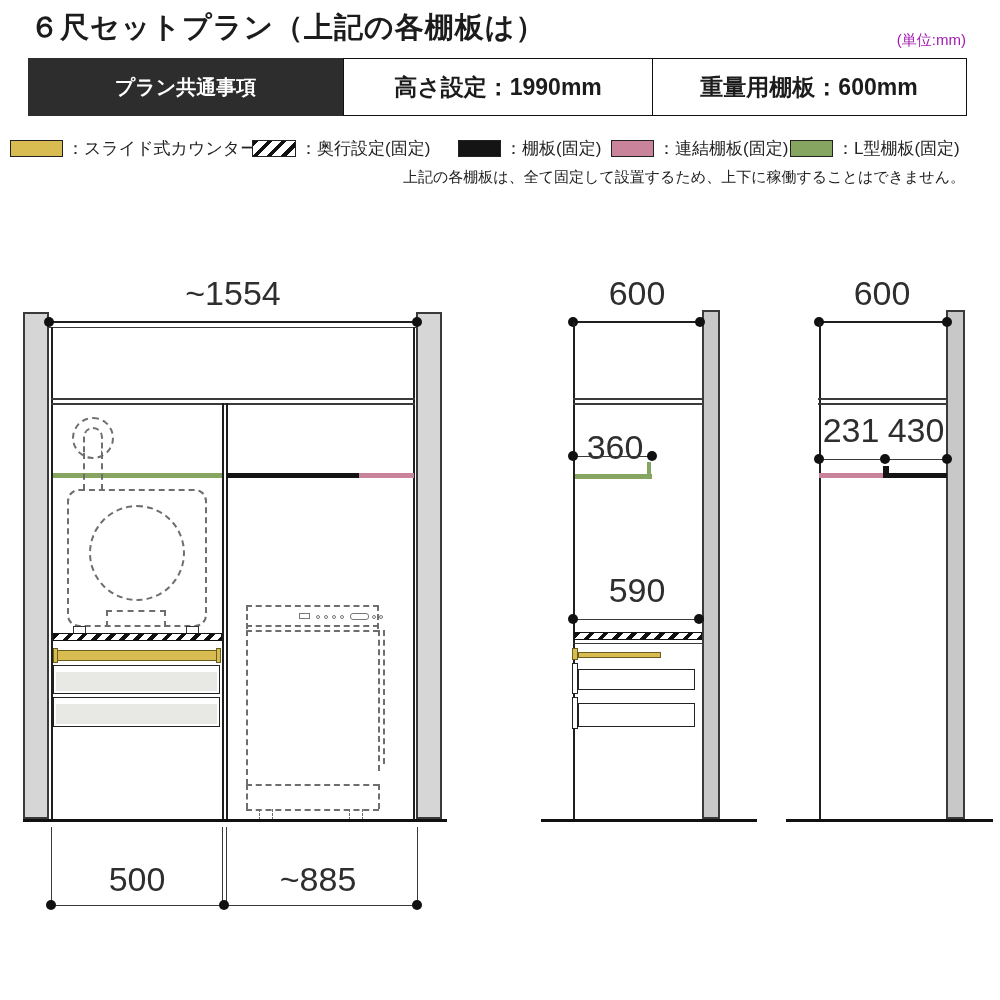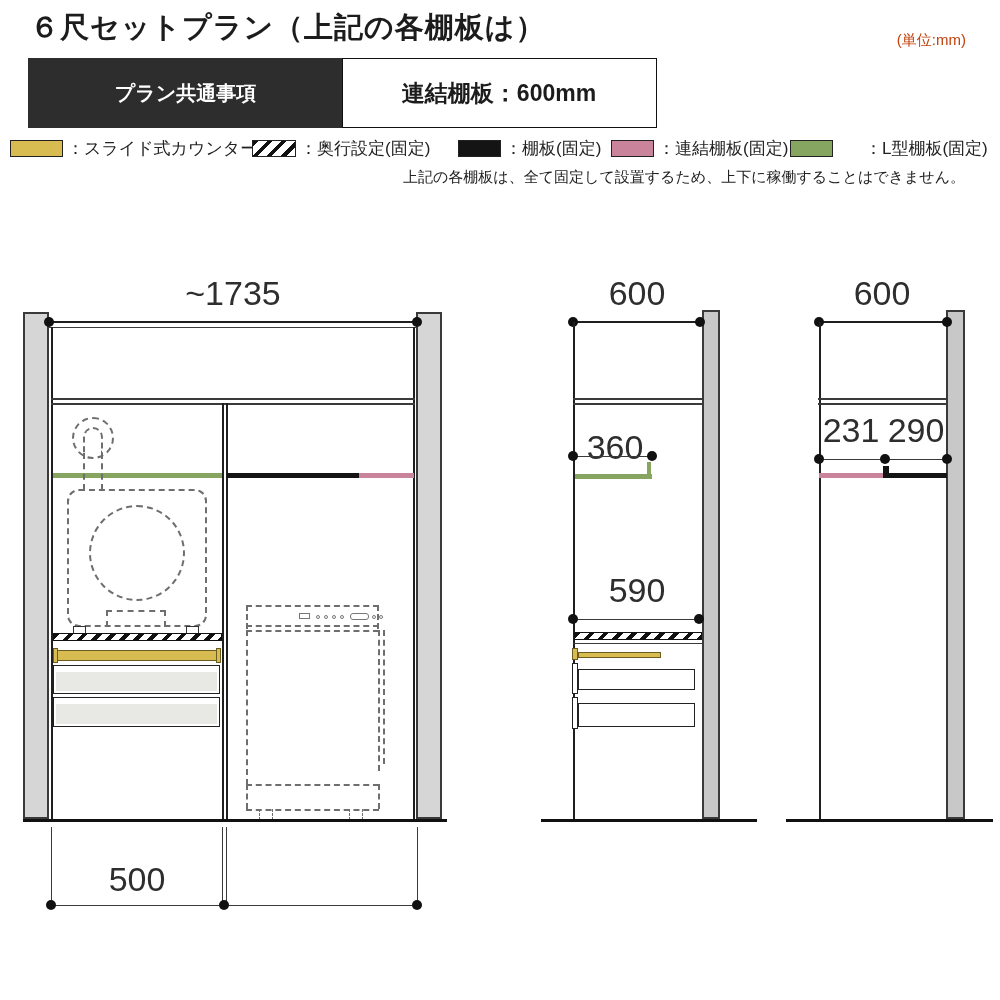--- a/index.html
+++ b/index.html
@@ -29,56 +29,57 @@
   .shelf-pink{position:absolute;background:#c9839a;}
   .legend-item{position:absolute;top:139px;display:flex;align-items:center;height:19px;}
   .sw{height:17px;border:1px solid #222;box-sizing:border-box;flex:none;}
   .legend-label{font-size:17px;margin-left:4px;white-space:nowrap;color:#222;}
 </style>
 </head>
 <body>
 
 <div class="abs" style="left:30px;top:8px;font-size:29px;font-weight:bold;letter-spacing:1px;">６尺セットプラン（上記の各棚板は）</div>
 
-<div class="abs" style="right:34px;top:31px;font-size:15px;color:#c2410c;">(単位:mm)</div>
-
-<div class="abs" style="left:28px;top:58px;width:940px;height:70px;display:flex;">
+<div class="abs" style="right:34px;top:31px;font-size:15px;color:#a21caf;">(単位:mm)</div>
+
+<div class="abs" style="left:28px;top:58px;width:940px;height:58px;display:flex;">
   <div style="width:315px;background:#2d2d2d;color:#fff;display:flex;align-items:center;justify-content:center;font-size:20px;font-weight:bold;box-sizing:border-box;">プラン共通事項</div>
-  <div style="width:315px;border:1.5px solid #111;margin-left:-1.5px;display:flex;align-items:center;justify-content:center;font-size:23px;font-weight:bold;box-sizing:border-box;">連結棚板：600mm</div>
+  <div style="width:310px;border:1.5px solid #111;display:flex;align-items:center;justify-content:center;font-size:23px;font-weight:bold;box-sizing:border-box;">高さ設定：1990mm</div>
+  <div style="width:315px;border:1.5px solid #111;margin-left:-1.5px;display:flex;align-items:center;justify-content:center;font-size:23px;font-weight:bold;box-sizing:border-box;">重量用棚板：600mm</div>
 </div>
 
 <div class="legend-item" style="left:10px;justify-content:flex-end;">
   <span class="sw" style="width:53px;background:#d9bc51;"></span>
   <span class="legend-label">：スライド式カウンター</span>
 </div>
 <div class="legend-item" style="left:252px;">
   <span class="sw hatch" style="width:44px;position:static;"></span>
   <span class="legend-label">：奥行設定(固定)</span>
 </div>
 <div class="legend-item" style="left:458px;">
   <span class="sw" style="width:43px;background:#141414;"></span>
   <span class="legend-label">：棚板(固定)</span>
 </div>
 <div class="legend-item" style="left:611px;">
   <span class="sw" style="width:43px;background:#c9839a;"></span>
   <span class="legend-label">：連結棚板(固定)</span>
 </div>
-<div class="legend-item" style="left:790px;gap:28px;">
+<div class="legend-item" style="left:790px;">
   <span class="sw" style="width:43px;background:#85a561;"></span>
   <span class="legend-label">：L型棚板(固定)</span>
 </div>
 
 <div class="abs" style="left:400px;top:168px;width:565px;text-align:right;font-size:15px;color:#222;white-space:nowrap;">上記の各棚板は、全て固定して設置するため、上下に稼働することはできません。</div>
 
 <div class="abs" style="left:0;top:0;width:1000px;height:1000px;">
 
   <div class="post" style="left:23px;top:312px;width:26px;height:507px;"></div>
   <div class="post" style="left:416px;top:312px;width:26px;height:507px;"></div>
 
-  <div class="dim" style="left:133px;top:274px;width:200px;">~1735</div>
+  <div class="dim" style="left:133px;top:274px;width:200px;">~1554</div>
   <div class="hline" style="left:49px;top:321px;width:368px;"></div>
   <div class="dot" style="left:44px;top:317px;"></div>
   <div class="dot" style="left:412px;top:317px;"></div>
 
   <div class="hline-thin" style="left:49px;top:327px;width:368px;"></div>
   <div class="vline" style="left:51px;top:327px;height:493px;"></div>
   <div class="vline" style="left:413px;top:327px;height:493px;"></div>
   <div class="hline-thin" style="left:51px;top:398px;width:364px;height:1.5px;"></div>
   <div class="hline-thin" style="left:51px;top:403px;width:364px;height:1.5px;"></div>
   <div class="vline" style="left:222px;top:403px;height:417px;"></div>
@@ -134,20 +135,21 @@
   <div class="abs" style="left:23px;top:819px;width:424px;height:2.5px;background:#111;"></div>
   <div class="vthin" style="left:51px;top:827px;height:79px;"></div>
   <div class="vthin" style="left:222px;top:827px;height:79px;"></div>
   <div class="vthin" style="left:226px;top:827px;height:79px;"></div>
   <div class="vthin" style="left:417px;top:827px;height:79px;"></div>
   <div class="hline-thin" style="left:51px;top:905px;width:366px;"></div>
   <div class="dot" style="left:46px;top:900px;"></div>
   <div class="dot" style="left:219px;top:900px;"></div>
   <div class="dot" style="left:412px;top:900px;"></div>
   <div class="dim" style="left:87px;top:860px;width:100px;">500</div>
+  <div class="dim" style="left:248px;top:860px;width:140px;">~885</div>
 </div>
 
 <div class="abs" style="left:0;top:0;width:1000px;height:1000px;">
   <div class="post2" style="left:702px;top:310px;width:18px;height:509px;"></div>
 
   <div class="dim" style="left:557px;top:274px;width:160px;">600</div>
   <div class="hline" style="left:573px;top:321px;width:127px;"></div>
   <div class="dot" style="left:568px;top:317px;"></div>
   <div class="dot" style="left:695px;top:317px;"></div>
 
@@ -185,21 +187,21 @@
   <div class="dim" style="left:802px;top:274px;width:160px;">600</div>
   <div class="hline" style="left:819px;top:321px;width:128px;"></div>
   <div class="dot" style="left:814px;top:317px;"></div>
   <div class="dot" style="left:942px;top:317px;"></div>
 
   <div class="vline" style="left:819px;top:322px;height:497px;"></div>
   <div class="hline-thin" style="left:818px;top:398px;width:128px;height:1.5px;"></div>
   <div class="hline-thin" style="left:818px;top:403px;width:128px;height:1.5px;"></div>
 
   <div class="dim" style="left:811px;top:411px;width:80px;">231</div>
-  <div class="dim" style="left:876px;top:411px;width:80px;">290</div>
+  <div class="dim" style="left:876px;top:411px;width:80px;">430</div>
   <div class="hline-thin" style="left:819px;top:459px;width:128px;"></div>
   <div class="dot" style="left:814px;top:454px;"></div>
   <div class="dot" style="left:880px;top:454px;"></div>
   <div class="dot" style="left:942px;top:454px;"></div>
 
   <div class="shelf-pink" style="left:819px;top:473px;width:65px;height:5px;"></div>
   <div class="shelf-black" style="left:886px;top:473px;width:61px;height:5px;"></div>
   <div class="shelf-black" style="left:883px;top:466px;width:6px;height:12px;"></div>
 
   <div class="abs" style="left:786px;top:819px;width:207px;height:2.5px;background:#111;"></div>

